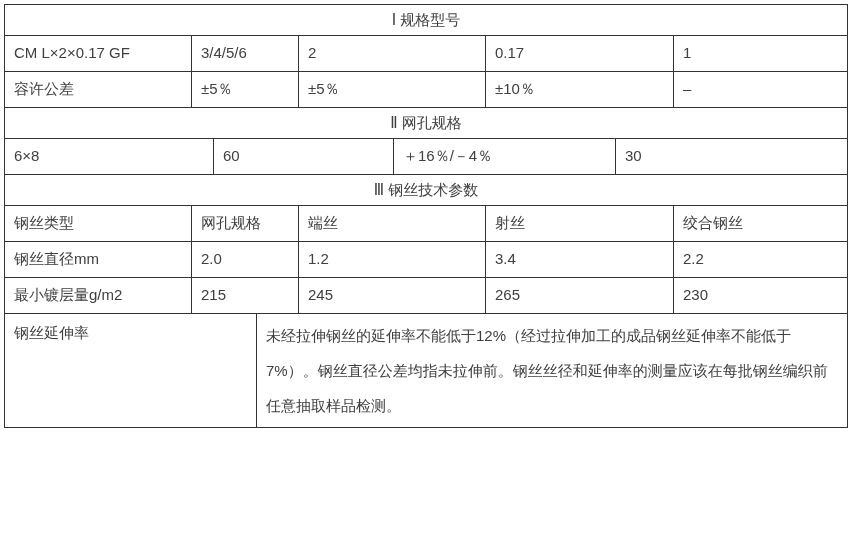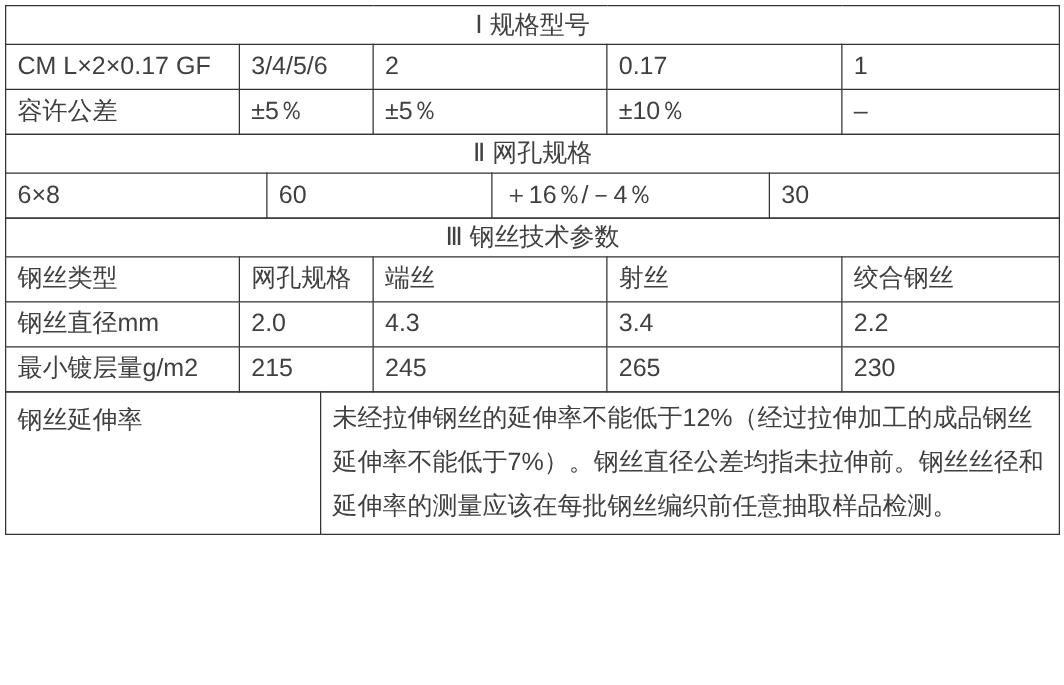--- a/index.html
+++ b/index.html
@@ -24,21 +24,21 @@
     border-collapse: collapse;
     table-layout: fixed;
     width: 843px;
   }
   table + table {
     margin-top: -1px;
     padding-left: 10px;
   }
   td {
     border: 1px solid #333333;
-    font-size: 20px;
+    font-size: 15px;
     line-height: 1.25;
     padding: 2px 8px 2px 9px;
     vertical-align: middle;
     white-space: pre-wrap;
     overflow: hidden;
   }
   tr.title-row td {
     text-align: center;
     height: 26px;
     padding: 2px 4px;
@@ -125,21 +125,21 @@
     <tr class="data-row">
       <td>钢丝类型</td>
       <td>网孔规格</td>
       <td>端丝</td>
       <td>射丝</td>
       <td>绞合钢丝</td>
     </tr>
     <tr class="data-row">
       <td>钢丝直径mm</td>
       <td>2.0</td>
-      <td>4.3</td>
+      <td>1.2</td>
       <td>3.4</td>
       <td>2.2</td>
     </tr>
     <tr class="data-row">
       <td>最小镀层量g/m2</td>
       <td>215</td>
       <td>245</td>
       <td>265</td>
       <td>230</td>
     </tr>

